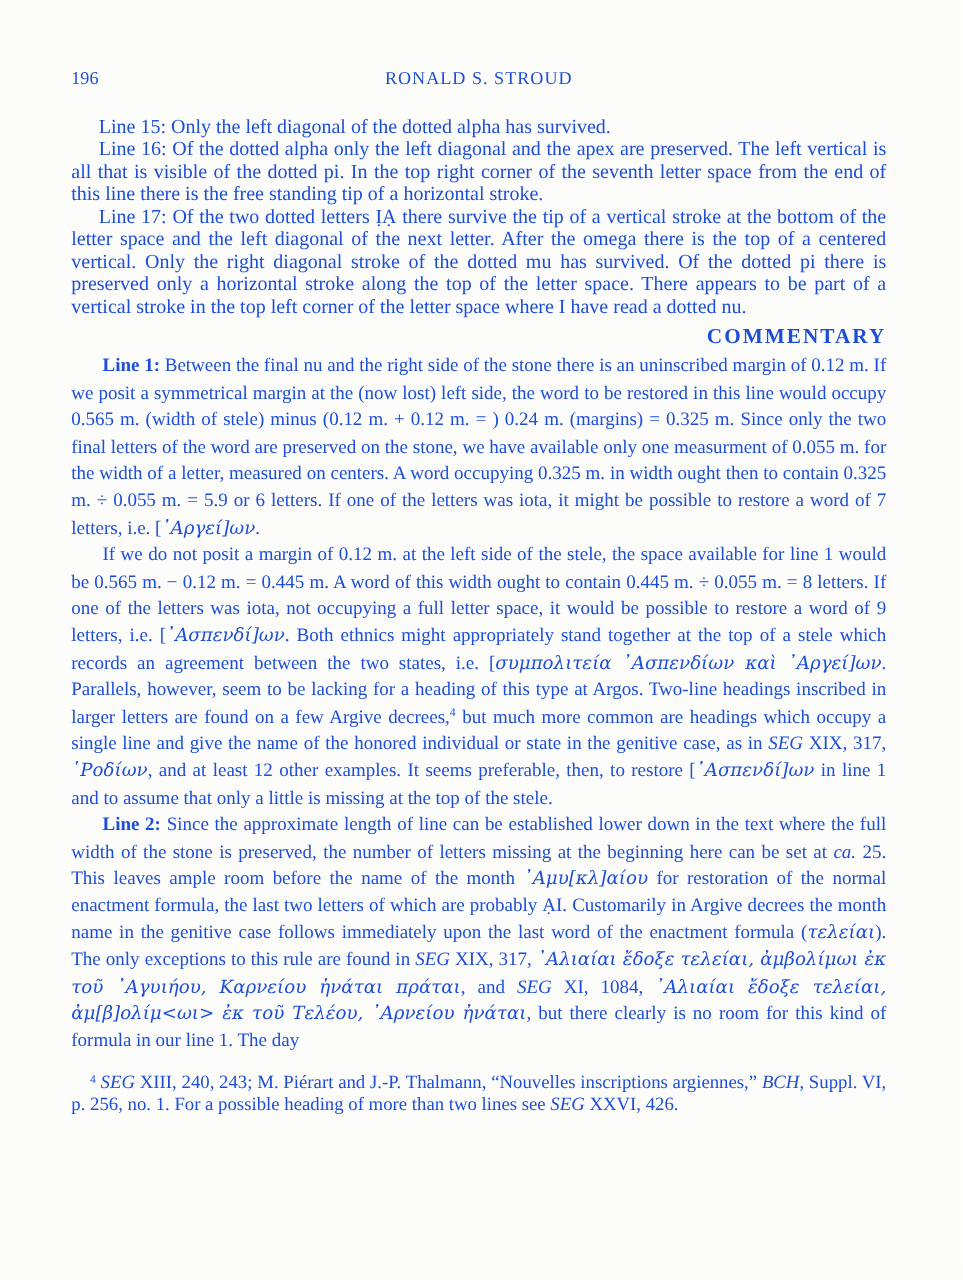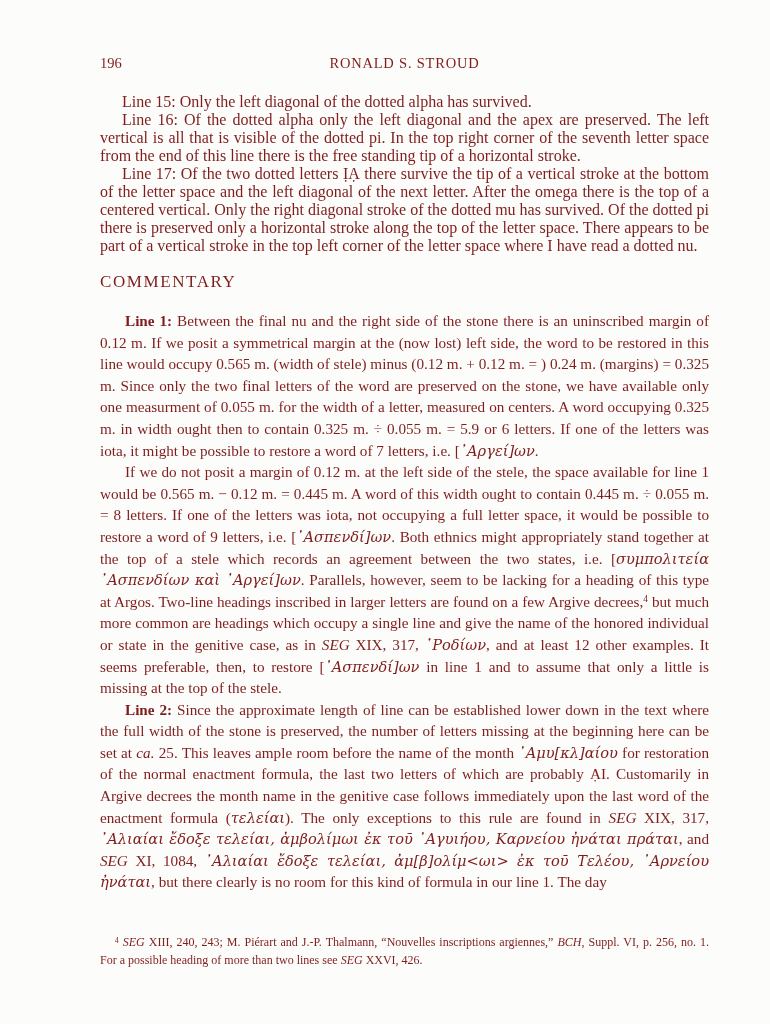--- a/index.html
+++ b/index.html
@@ -6,23 +6,23 @@
     margin: 0;
     padding: 0;
     background: #ffffff;
   }
   .page {
     position: relative;
     width: 770px;
     height: 1024px;
     box-sizing: border-box;
     background: #fcfcfa;
-    padding: 54px 61px 0 100px;
+    padding: 54px 61px 0 57px;
     font-family: "Liberation Serif", serif;
-    color: #7f1d1d;
+    color: #1d4ed8;
     overflow: hidden;
   }
   .running-header {
     position: relative;
     height: 18px;
     text-align: center;
     font-size: 14.5px;
     line-height: 18px;
   }
   .page-num {
@@ -38,40 +38,40 @@
     margin-top: 21px;
   }
   .notes p {
     margin: 0;
     text-indent: 22px;
     text-align: justify;
     font-size: 16px;
     line-height: 18px;
   }
   .commentary-heading {
-    margin-top: 17px;
-    text-align: left;
+    margin-top: 4px;
+    text-align: right;
     font-size: 17px;
     line-height: 20px;
     letter-spacing: 1.6px;
-    font-weight: 400;
+    font-weight: 700;
   }
   .commentary {
-    margin-top: 18px;
+    margin-top: 3px;
   }
   .commentary p {
     margin: 0;
     text-indent: 25px;
     text-align: justify;
     font-size: 15.2px;
     line-height: 21.6px;
   }
   .footnote {
-    margin-top: 40px;
-    font-size: 12px;
+    margin-top: 14px;
+    font-size: 15px;
     line-height: 18px;
     text-align: justify;
     text-indent: 15px;
   }
   .r-b { font-weight: 700; }
   .r-i { font-style: italic; }
   .r-g {
     font-style: italic;
     font-family: "DejaVu Serif", serif;
     font-size: 0.96em;

